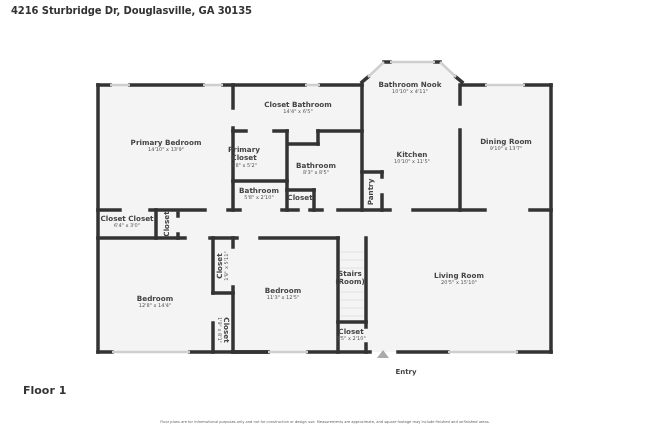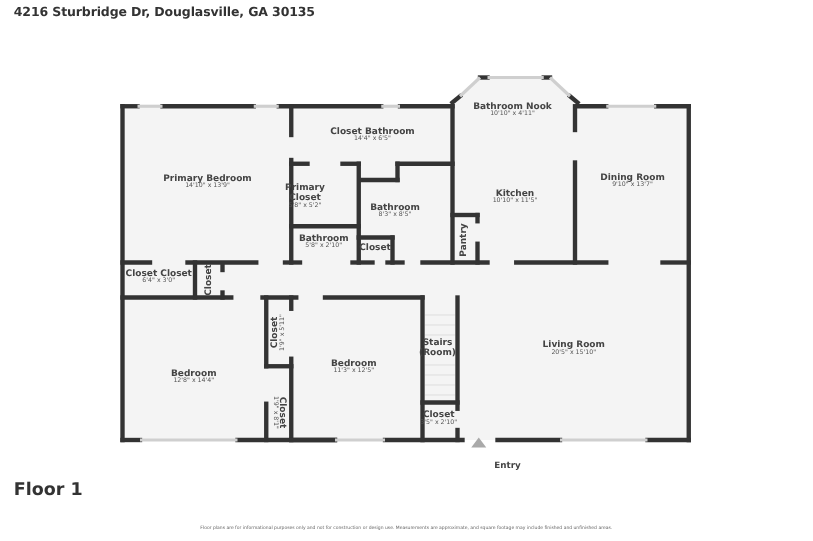--- a/index.html
+++ b/index.html
@@ -1,18 +1,18 @@
 <!DOCTYPE html>
 <html><head>
 <meta charset="utf-8">
 <style>
   html, body { margin:0; padding:0; background:#ffffff; }
   body { width:650px; height:433px; position:relative; overflow:hidden; font-family:"DejaVu Sans", sans-serif; color:#3a3a3a; }
   .title { position:absolute; left:11px; top:5px; font-size:10px; font-weight:bold; color:#333; letter-spacing:-0.1px; }
-  .floor-label { position:absolute; left:11px; top:384px; font-size:14px; font-weight:bold; color:#333; }
+  .floor-label { position:absolute; left:23px; top:384px; font-size:11px; font-weight:bold; color:#333; }
   .disclaimer { position:absolute; left:0; width:650px; top:420px; text-align:center; font-size:3.6px; color:#666; }
   svg.plan { position:absolute; left:0; top:0; }
   .room-label { position:absolute; text-align:center; transform:translate(-50%,-50%); white-space:nowrap; line-height:1.15; }
   .room-name { font-size:7.2px; font-weight:bold; color:#444; display:block; }
   .room-dim { font-size:5px; color:#555; display:block; }
   .rot-ccw { transform:translate(-50%,-50%) rotate(-90deg); }
   .rot-cw { transform:translate(-50%,-50%) rotate(90deg); }
   .entry-arrow { position:absolute; left:377px; top:350px; width:0; height:0; border-left:6px solid transparent; border-right:6px solid transparent; border-bottom:8px solid #aaa; }
   .entry-label { position:absolute; left:383px; top:368px; transform:translateX(-50%); font-size:7px; font-weight:bold; color:#444;margin-left:23px; }
 </style>

